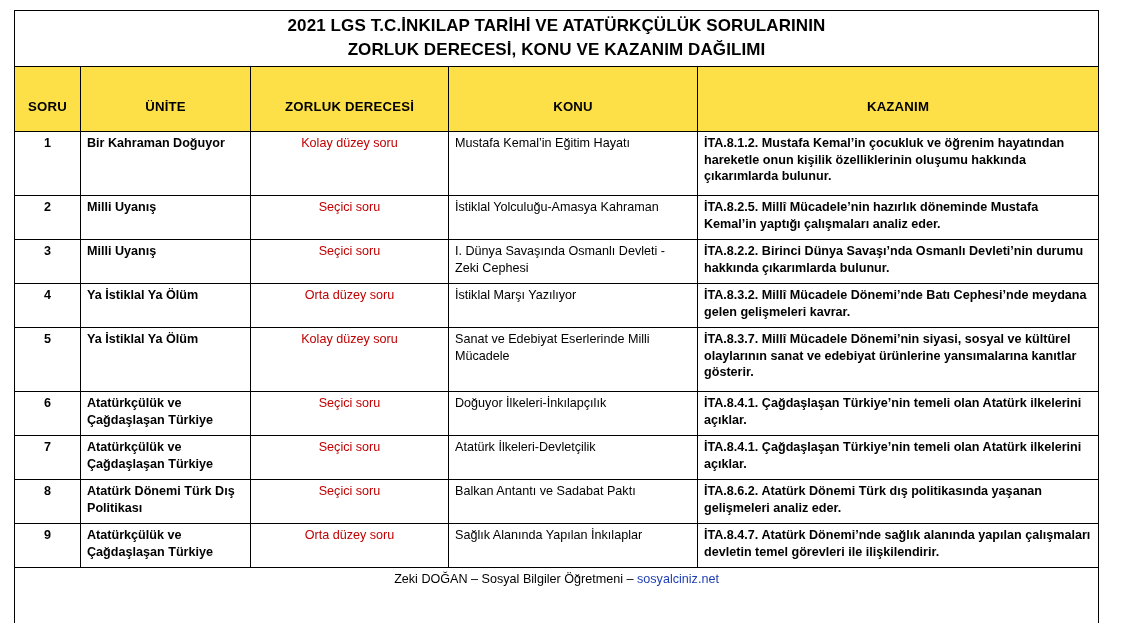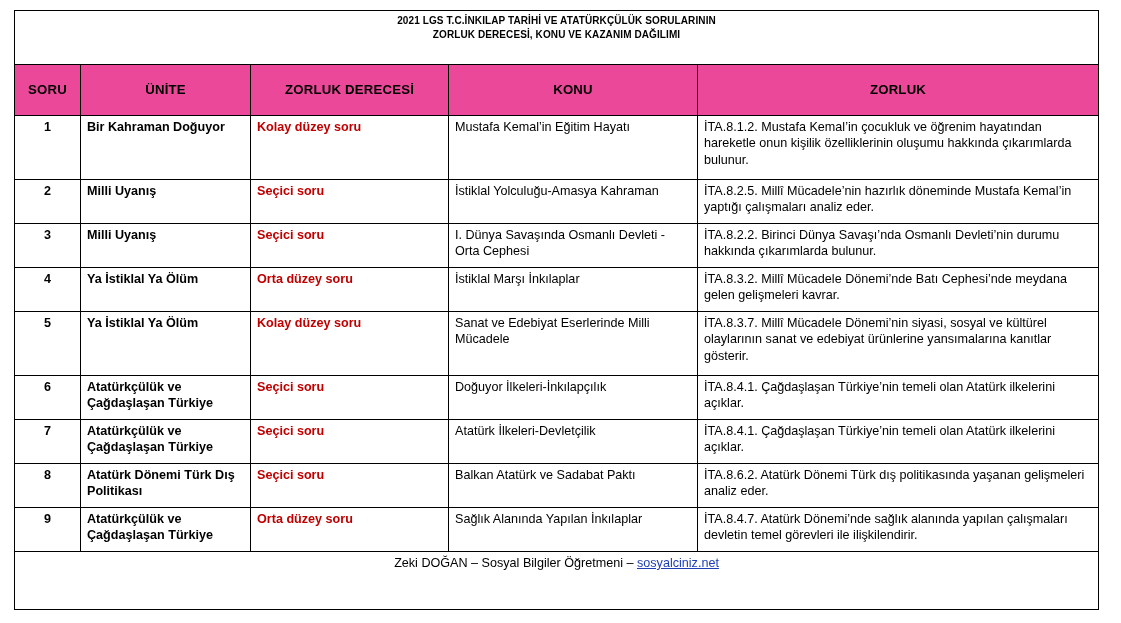--- a/index.html
+++ b/index.html
@@ -51,86 +51,86 @@
 
   
   td.title-cell {
     text-align: center;
     vertical-align: middle;
     padding: 9px 6px 11px 6px;
     height: 46px;
   }
   .title-line {
     font-weight: bold;
-    font-size: 10px;
+    font-size: 17px;
     letter-spacing: 0.1px;
     line-height: 1.42;
     white-space: nowrap;
   }
 
   
   tr.head td {
-    background: #ec4899;
+    background: #fde047;
     text-align: center;
     vertical-align: middle;
     font-weight: bold;
     font-size: 13.2px;
     letter-spacing: 0.2px;
     height: 38px;
-    padding-top: 6px;
+    padding-top: 20px;
     padding-bottom: 6px;
   }
 
   
   td.c-num {
     text-align: center;
     font-weight: bold;
     font-size: 13px;
     padding-top: 6px;
   }
   td.c-unit {
     font-weight: bold;
     font-size: 12.9px;
     padding-top: 6px;
     line-height: 1.38;
   }
   td.c-diff {
-    text-align: left;
-    font-weight: bold;
+    text-align: center;
+    font-weight: normal;
     font-size: 12.9px;
     color: #c00000;
     padding-top: 6px;
   }
   td.c-topic {
     font-size: 12.6px;
     padding-top: 5px;
     line-height: 1.36;
   }
   td.c-outcome {
     font-size: 12.6px;
     padding-top: 4px;
     line-height: 1.38;
+    font-weight: bold;
   }
 
   
   tr.r-tall td   { height: 56px; }
   tr.r-mid td    { height: 36px; }
 
   
   td.footer-cell {
     text-align: center;
     vertical-align: top;
     height: 50px;
     padding-top: 6px;
     font-size: 13.4px;
     line-height: 1.4;
   }
   .footer-link {
     color: #1e3fb4;
-    text-decoration: underline;
     cursor: pointer;
   }
 </style>
 </head>
 <body>
 
 <div class="sheet">
 
   <table class="grid">
     <colgroup>
@@ -147,21 +147,21 @@
           <div class="title-line">2021 LGS T.C.İNKILAP TARİHİ VE ATATÜRKÇÜLÜK SORULARININ</div>
           <div class="title-line">ZORLUK DERECESİ, KONU VE KAZANIM DAĞILIMI</div>
         </td>
       </tr>
 
       <tr class="head">
         <td>SORU</td>
         <td>ÜNİTE</td>
         <td>ZORLUK DERECESİ</td>
         <td>KONU</td>
-        <td>ZORLUK</td>
+        <td>KAZANIM</td>
       </tr>
 
       <tr class="r-tall">
         <td class="c-num">1</td>
         <td class="c-unit">Bir Kahraman Doğuyor</td>
         <td class="c-diff">Kolay düzey soru</td>
         <td class="c-topic">Mustafa Kemal’in Eğitim Hayatı</td>
         <td class="c-outcome">İTA.8.1.2. Mustafa Kemal’in çocukluk ve öğrenim hayatından hareketle onun kişilik özelliklerinin oluşumu hakkında çıkarımlarda bulunur.</td>
       </tr>
 
@@ -170,29 +170,29 @@
         <td class="c-unit">Milli Uyanış</td>
         <td class="c-diff">Seçici soru</td>
         <td class="c-topic">İstiklal Yolculuğu-Amasya Kahraman</td>
         <td class="c-outcome">İTA.8.2.5. Millî Mücadele’nin hazırlık döneminde Mustafa Kemal’in yaptığı çalışmaları analiz eder.</td>
       </tr>
 
       <tr class="r-mid">
         <td class="c-num">3</td>
         <td class="c-unit">Milli Uyanış</td>
         <td class="c-diff">Seçici soru</td>
-        <td class="c-topic">I. Dünya Savaşında Osmanlı Devleti - Orta Cephesi</td>
+        <td class="c-topic">I. Dünya Savaşında Osmanlı Devleti - Zeki Cephesi</td>
         <td class="c-outcome">İTA.8.2.2. Birinci Dünya Savaşı’nda Osmanlı Devleti’nin durumu hakkında çıkarımlarda bulunur.</td>
       </tr>
 
       <tr class="r-mid">
         <td class="c-num">4</td>
         <td class="c-unit">Ya İstiklal Ya Ölüm</td>
         <td class="c-diff">Orta düzey soru</td>
-        <td class="c-topic">İstiklal Marşı İnkılaplar</td>
+        <td class="c-topic">İstiklal Marşı Yazılıyor</td>
         <td class="c-outcome">İTA.8.3.2. Millî Mücadele Dönemi’nde Batı Cephesi’nde meydana gelen gelişmeleri kavrar.</td>
       </tr>
 
       <tr class="r-tall">
         <td class="c-num">5</td>
         <td class="c-unit">Ya İstiklal Ya Ölüm</td>
         <td class="c-diff">Kolay düzey soru</td>
         <td class="c-topic">Sanat ve Edebiyat Eserlerinde Milli Mücadele</td>
         <td class="c-outcome">İTA.8.3.7. Millî Mücadele Dönemi’nin siyasi, sosyal ve kültürel olaylarının sanat ve edebiyat ürünlerine yansımalarına kanıtlar gösterir.</td>
       </tr>
@@ -210,21 +210,21 @@
         <td class="c-unit">Atatürkçülük ve Çağdaşlaşan Türkiye</td>
         <td class="c-diff">Seçici soru</td>
         <td class="c-topic">Atatürk İlkeleri-Devletçilik</td>
         <td class="c-outcome">İTA.8.4.1. Çağdaşlaşan Türkiye’nin temeli olan Atatürk ilkelerini açıklar.</td>
       </tr>
 
       <tr class="r-mid">
         <td class="c-num">8</td>
         <td class="c-unit">Atatürk Dönemi Türk Dış Politikası</td>
         <td class="c-diff">Seçici soru</td>
-        <td class="c-topic">Balkan Atatürk ve Sadabat Paktı</td>
+        <td class="c-topic">Balkan Antantı ve Sadabat Paktı</td>
         <td class="c-outcome">İTA.8.6.2. Atatürk Dönemi Türk dış politikasında yaşanan gelişmeleri analiz eder.</td>
       </tr>
 
       <tr class="r-mid">
         <td class="c-num">9</td>
         <td class="c-unit">Atatürkçülük ve Çağdaşlaşan Türkiye</td>
         <td class="c-diff">Orta düzey soru</td>
         <td class="c-topic">Sağlık Alanında Yapılan İnkılaplar</td>
         <td class="c-outcome">İTA.8.4.7. Atatürk Dönemi’nde sağlık alanında yapılan çalışmaları devletin temel görevleri ile ilişkilendirir.</td>
       </tr>

